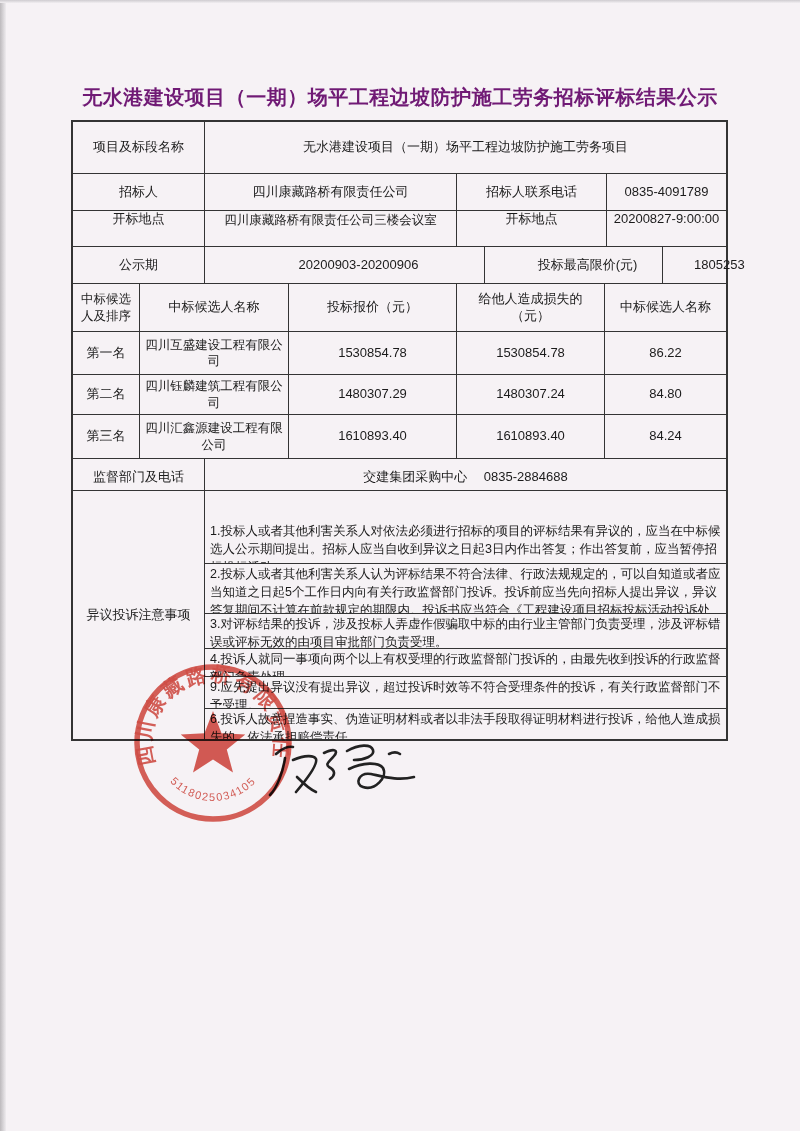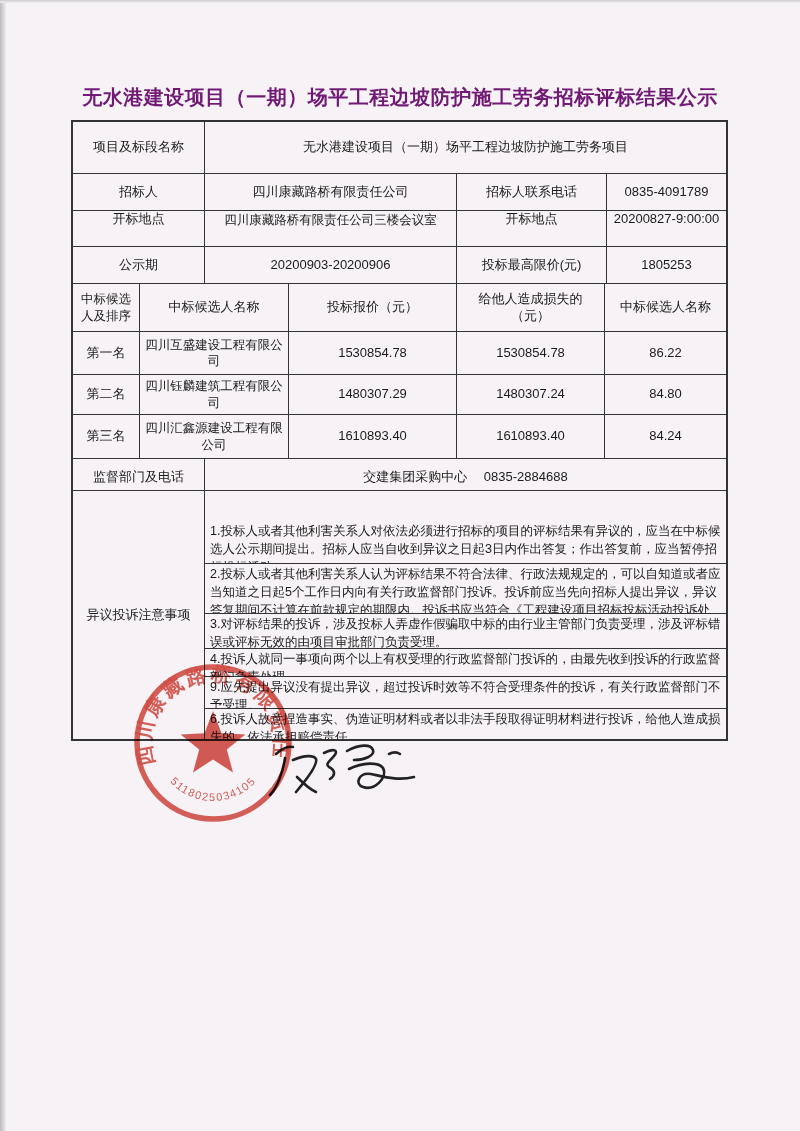--- a/index.html
+++ b/index.html
@@ -77,21 +77,21 @@
     <div class="cell w-rest">0835-4091789</div>
   </div>
 
   <div class="row" style="height:36px;align-items:flex-end;">
     <div class="cell w-label">开标地点</div>
     <div class="cell w-val small">四川康藏路桥有限责任公司三楼会议室</div>
     <div class="cell w-lab2">开标地点</div>
     <div class="cell w-rest">20200827-9:00:00</div>
   </div>
 
-  <div class="row" style="height:37px;">
+  <div class="row" style="height:37px;gap:28px;">
     <div class="cell w-label">公示期</div>
     <div class="cell w-val">20200903-20200906</div>
     <div class="cell w-lab2">投标最高限价(元)</div>
     <div class="cell w-rest">1805253</div>
   </div>
 
   <div class="row" style="height:48px;">
     <div class="cell w-rank small">中标候选人及排序</div>
     <div class="cell w-name">中标候选人名称</div>
     <div class="cell w-bid">投标报价（元）</div>

